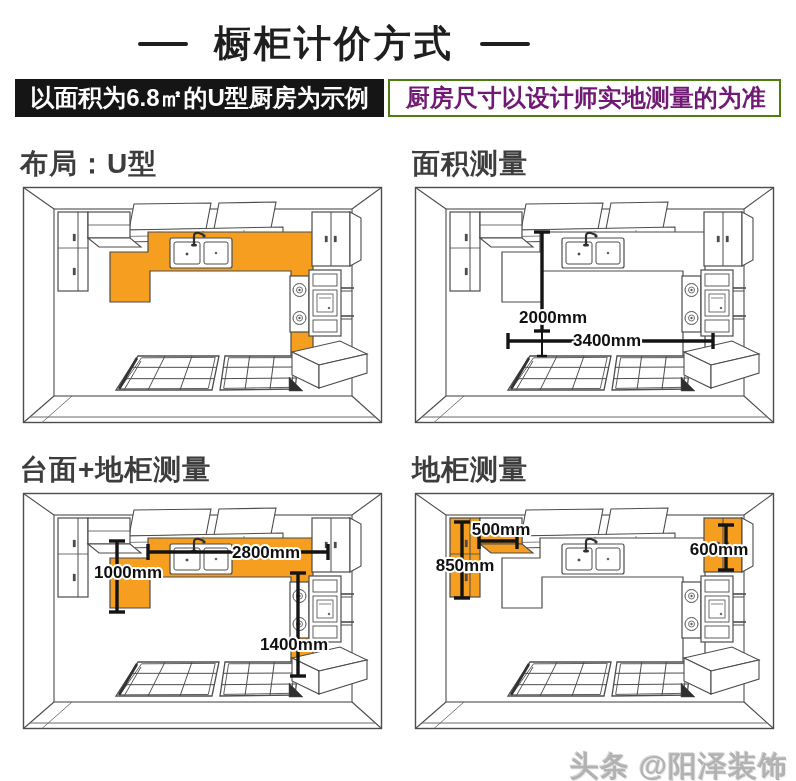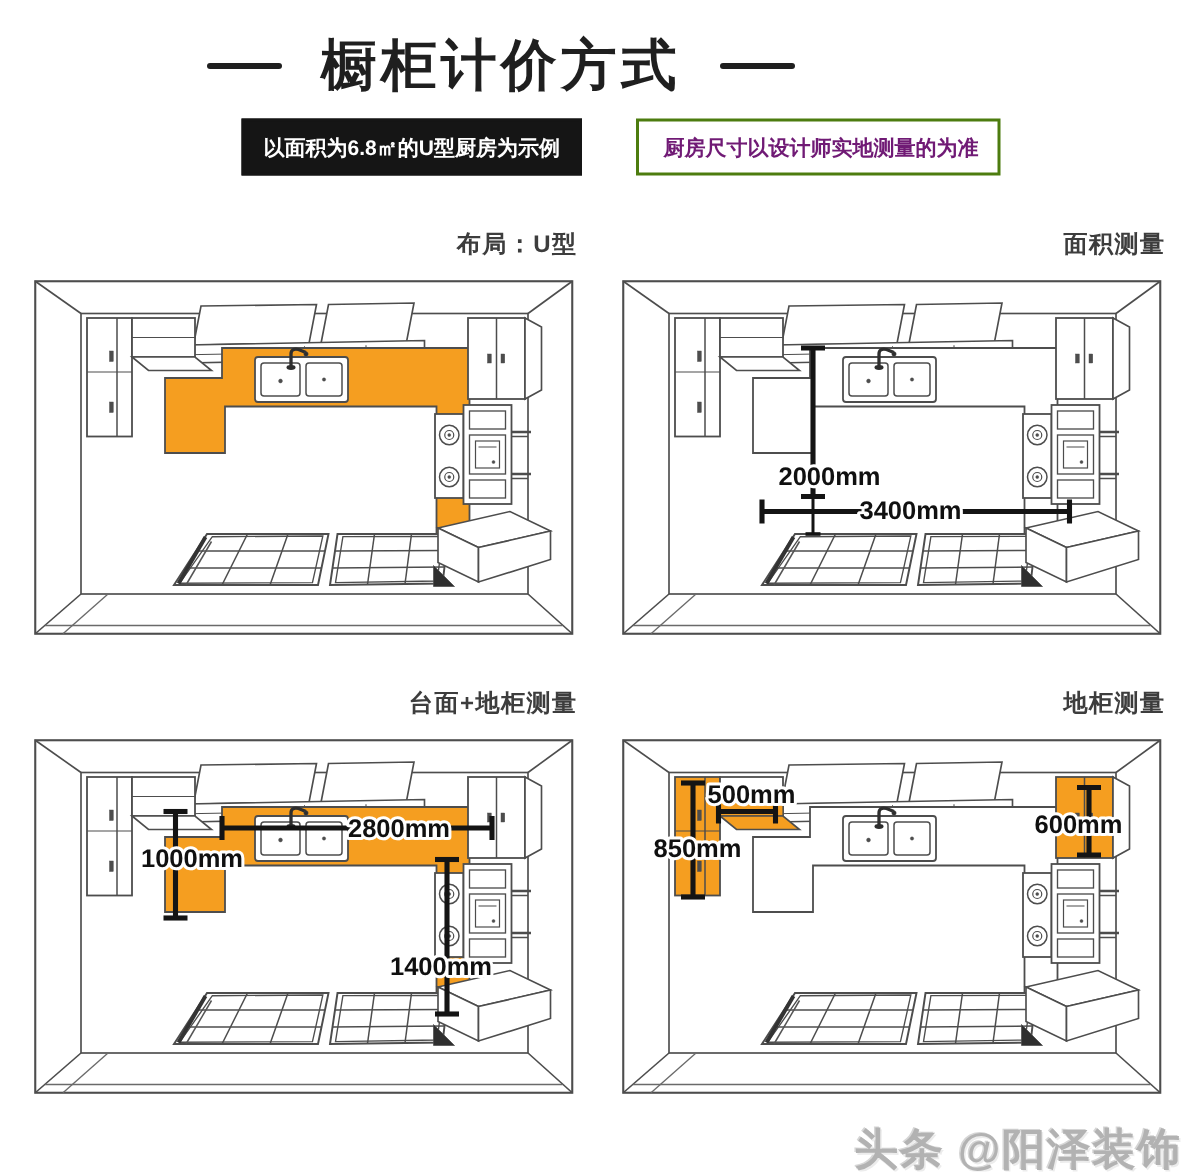--- a/index.html
+++ b/index.html
@@ -14,27 +14,27 @@
   }
   .title{
     margin:0;font-size:37px;font-weight:bold;color:#1f1f1f;letter-spacing:3px;white-space:nowrap;
   }
   .dash{width:50px;height:4px;background:#1f1f1f;border-radius:2px;}
   .badges{
     position:absolute;top:79px;left:0;width:796px;
     display:flex;justify-content:center;gap:4px;
   }
   .badge{
-    font-size:14px;font-weight:bold;padding:4px 13px;white-space:nowrap;line-height:26px;margin-left:32px;
+    font-size:24px;font-weight:bold;padding:4px 13px;white-space:nowrap;line-height:26px;
   }
   .badge-dark{background:#151515;color:#ffffff;border:2px solid #151515;}
   .badge-light{background:#ffffff;color:#701a75;border:2px solid #4d7c0f;padding-left:16px;}
   .panel{position:absolute;width:365px;}
   .panel-title{
-    text-align:right;font-size:16px;font-weight:bold;color:#3d3d3d;
+    text-align:left;font-size:28px;font-weight:bold;color:#3d3d3d;
     height:27px;line-height:27px;margin-bottom:7px;letter-spacing:1px;
   }
   .panel svg{display:block;}
   svg text.dim-label{
     font-family:"Liberation Sans","DejaVu Sans",sans-serif;
     font-size:17px;font-weight:700;fill:#101010;
     stroke:#ffffff;stroke-width:4px;paint-order:stroke;stroke-linejoin:round;
     text-anchor:middle;
   }
   .watermark{

